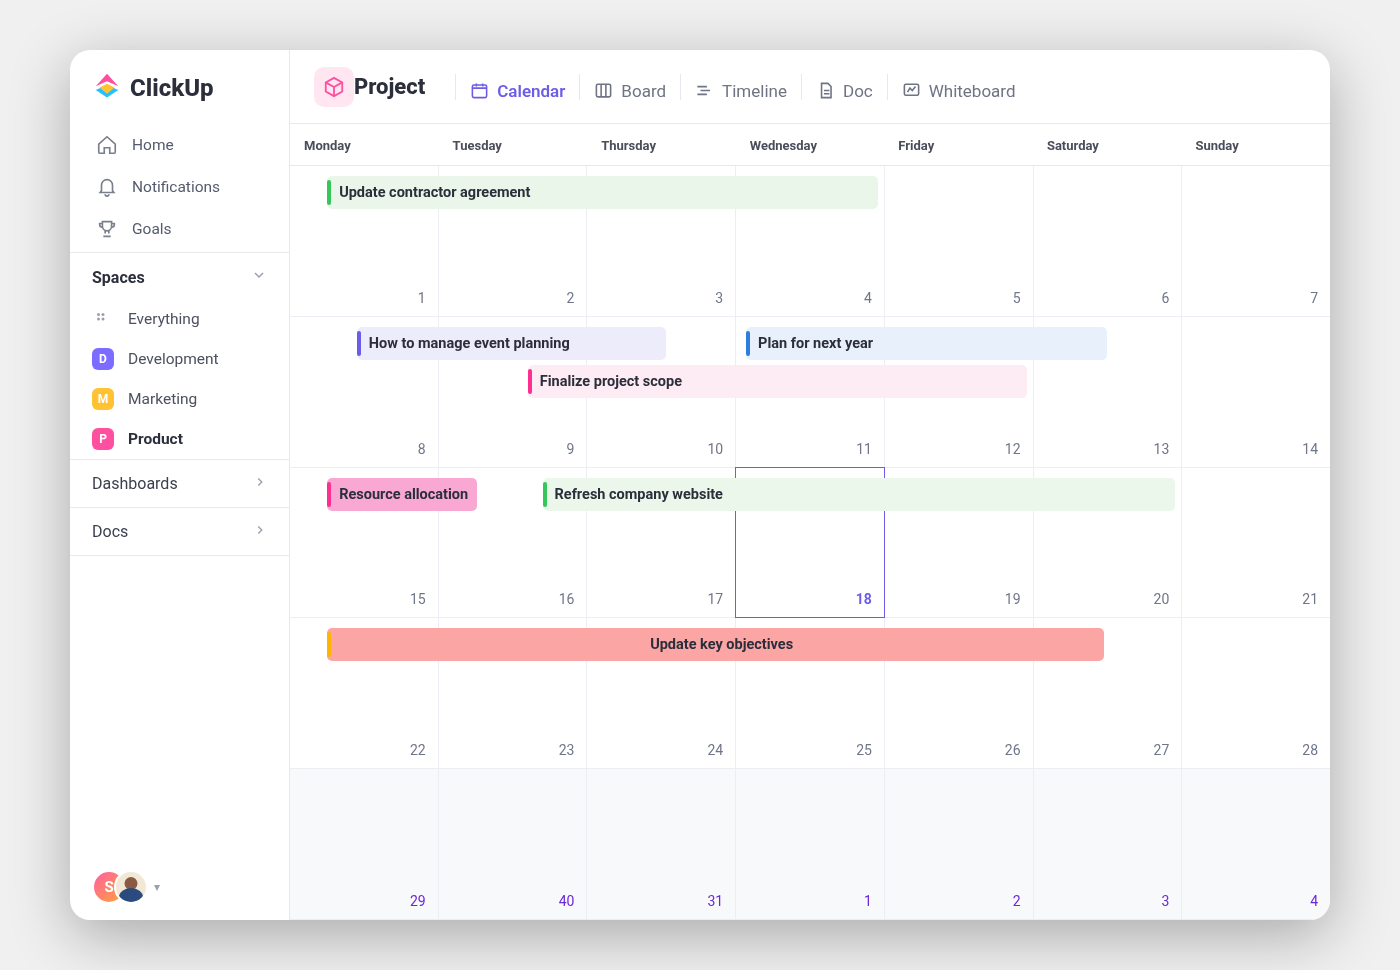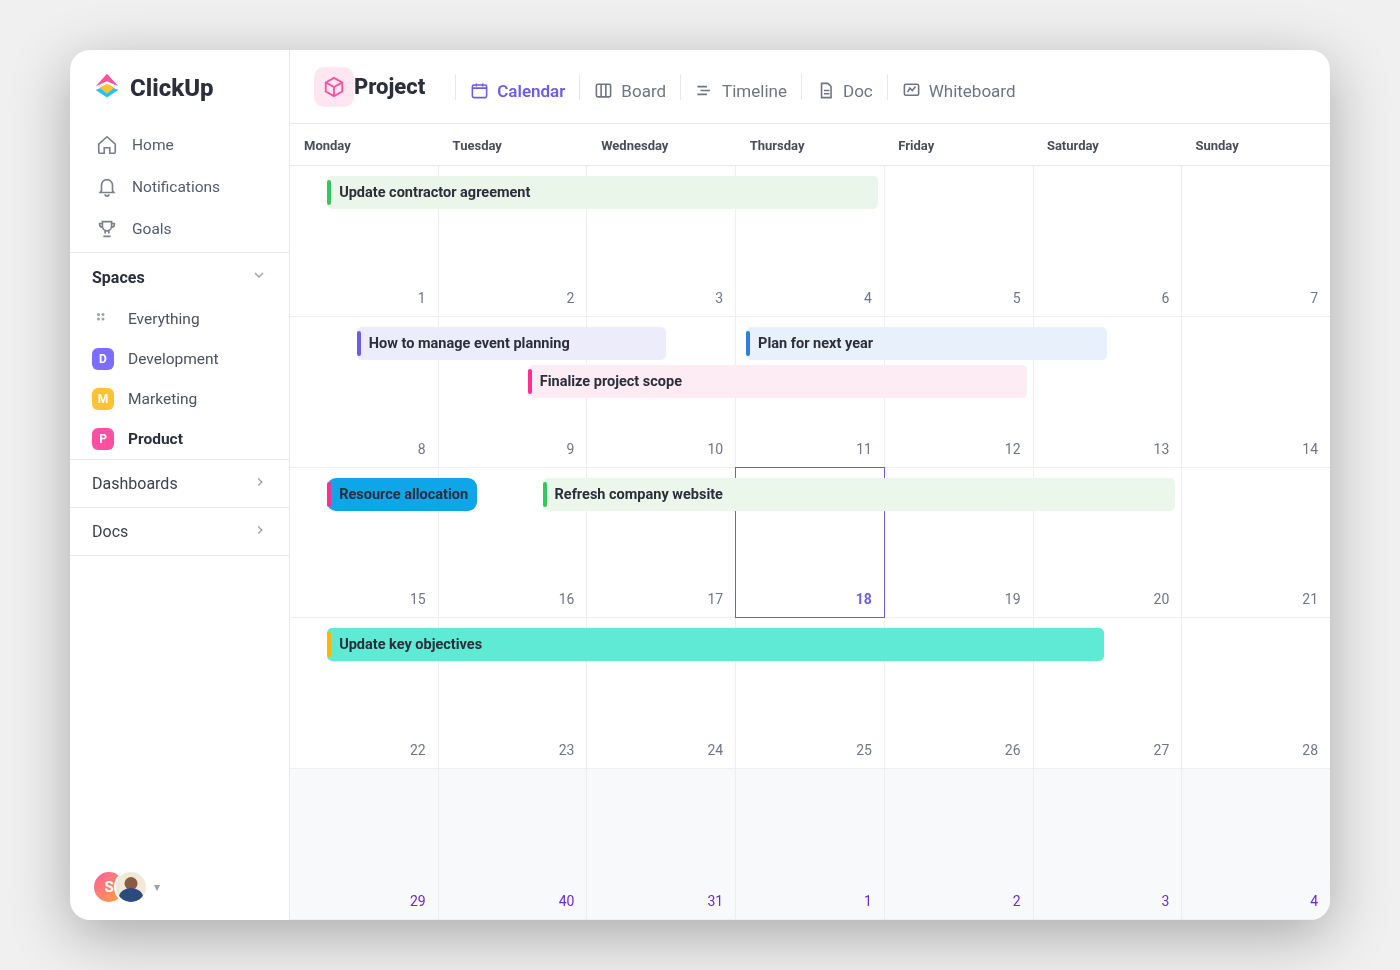--- a/index.html
+++ b/index.html
@@ -288,22 +288,22 @@
               </svg></span>
             <span>Whiteboard</span>
           </span>
         </div>
     </div>
 
     <div class="calendar">
       <div class="day-headers" id="dayhead-mount">
           <div>Monday</div>
           <div>Tuesday</div>
+          <div>Thursday</div>
           <div>Wednesday</div>
-          <div>Thursday</div>
           <div>Friday</div>
           <div>Saturday</div>
           <div>Sunday</div>
         </div>
       <div class="grid" id="grid-mount">
         <div class="week-row">
             <div class="day-cell">
               <span class="day-num  ">1</span>
             </div>
             <div class="day-cell">
@@ -428,29 +428,29 @@
               <span>How to manage event planning</span>
             </div>
             <div class="event" style="left: 43.8571%; width: calc(35.2857% - 6px); top: calc(20% + 10px); background: rgb(232, 241, 251);">
               <span class="bar" style="background:#2f7de1"></span>
               <span>Plan for next year</span>
             </div>
             <div class="event" style="left: 22.8571%; width: calc(48.5714% - 6px); top: calc(20% + 48px); background: rgb(253, 236, 244);">
               <span class="bar" style="background:#ff2e93"></span>
               <span>Finalize project scope</span>
             </div>
-            <div class="event" style="left: 3.57143%; width: calc(15% - 6px); top: calc(40% + 10px); background: #0ea5e9; border-radius: 9px;">
+            <div class="event" style="left: 3.57143%; width: calc(15% - 6px); top: calc(40% + 10px); background: #f9a8d4;">
               <span class="bar" style="background:#ff2e93"></span>
               <span>Resource allocation</span>
             </div>
             <div class="event" style="left: 24.2857%; width: calc(61.4286% - 6px); top: calc(40% + 10px); background: rgb(234, 247, 234);">
               <span class="bar" style="background:#35c759"></span>
               <span>Refresh company website</span>
             </div>
-            <div class="event" style="left: 3.57143%; width: calc(75.2857% - 6px); top: calc(60% + 10px); background: #5eead4;">
+            <div class="event" style="left: 3.57143%; width: calc(75.2857% - 6px); top: calc(60% + 10px); background: #fca5a5; justify-content: center;">
               <span class="bar" style="background:#ffb400"></span>
               <span>Update key objectives</span>
             </div>
           </div>
       </div>
     </div>
   </main>
 </div>
 
 </body></html>

